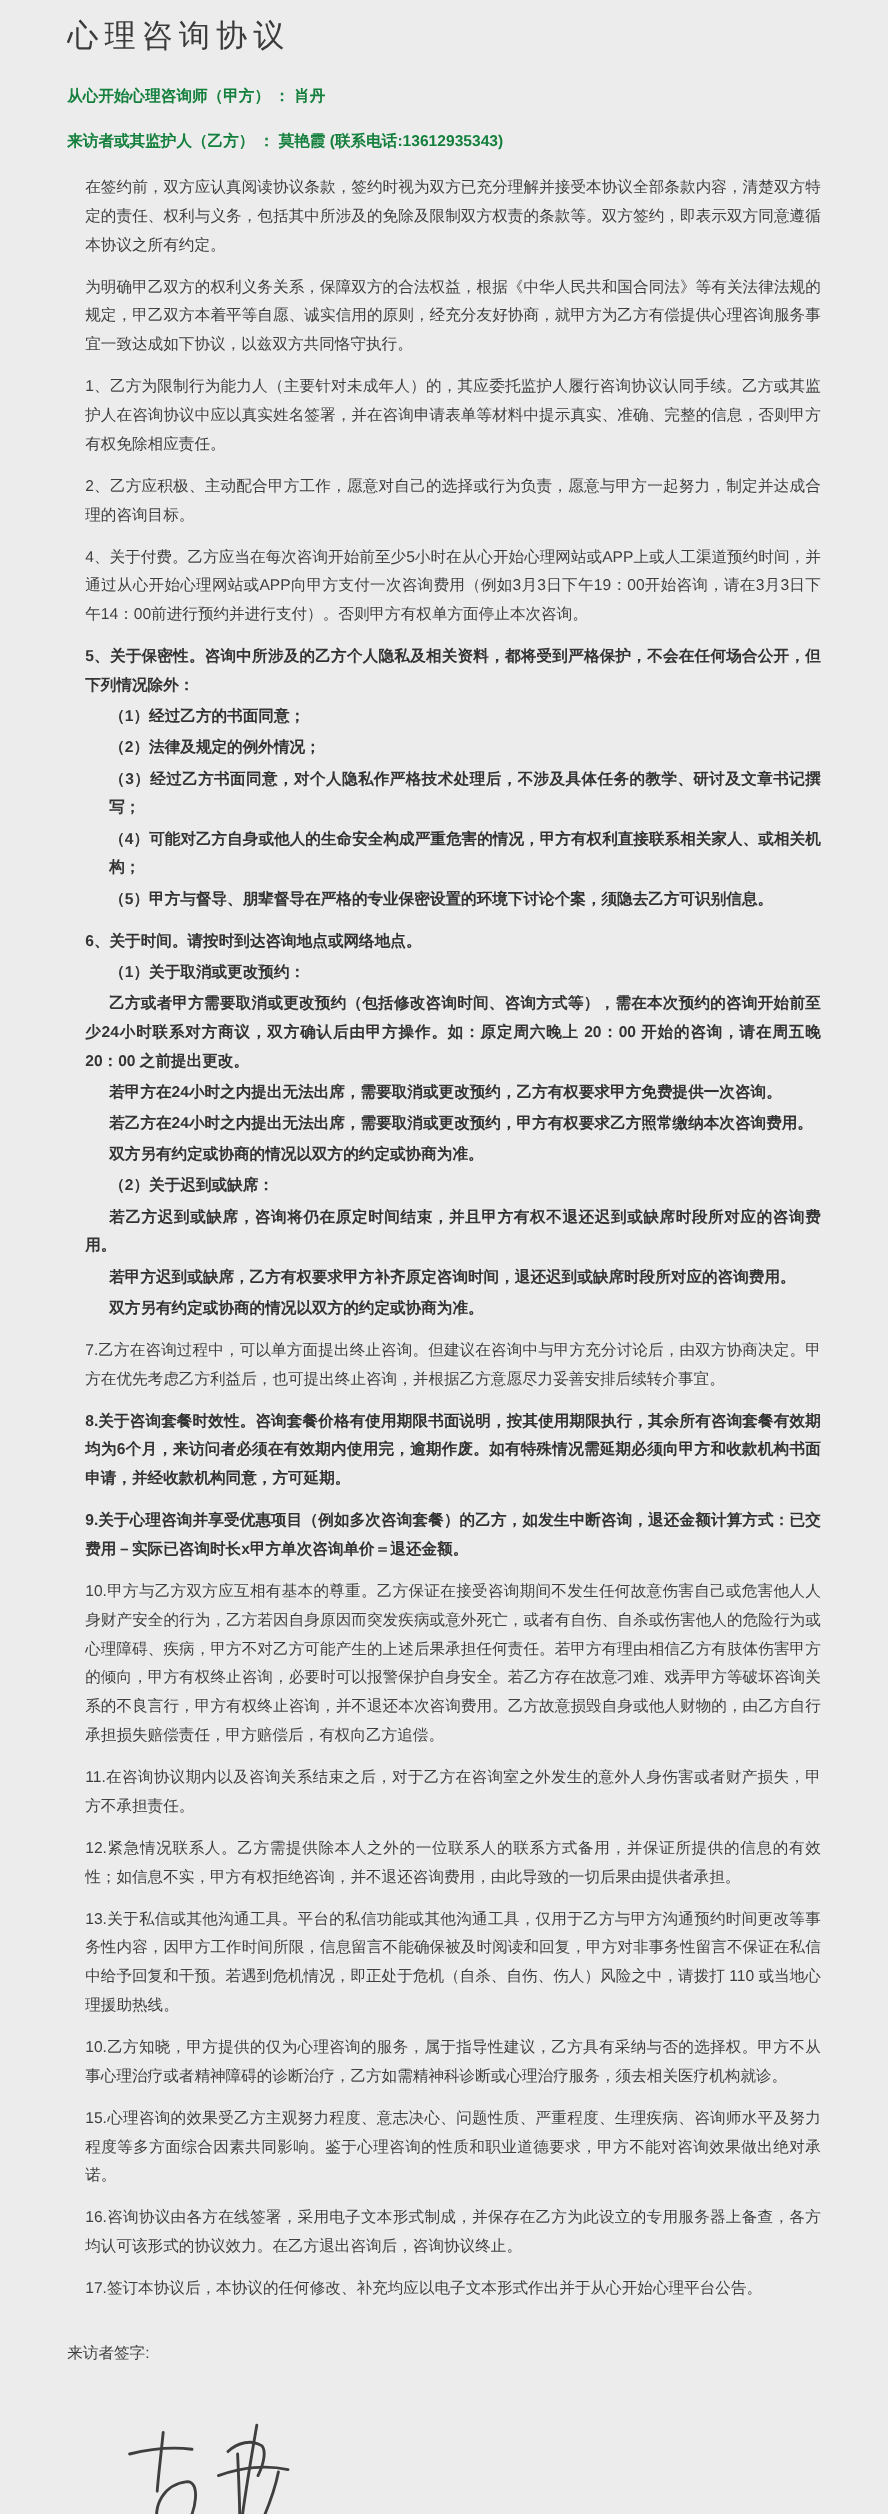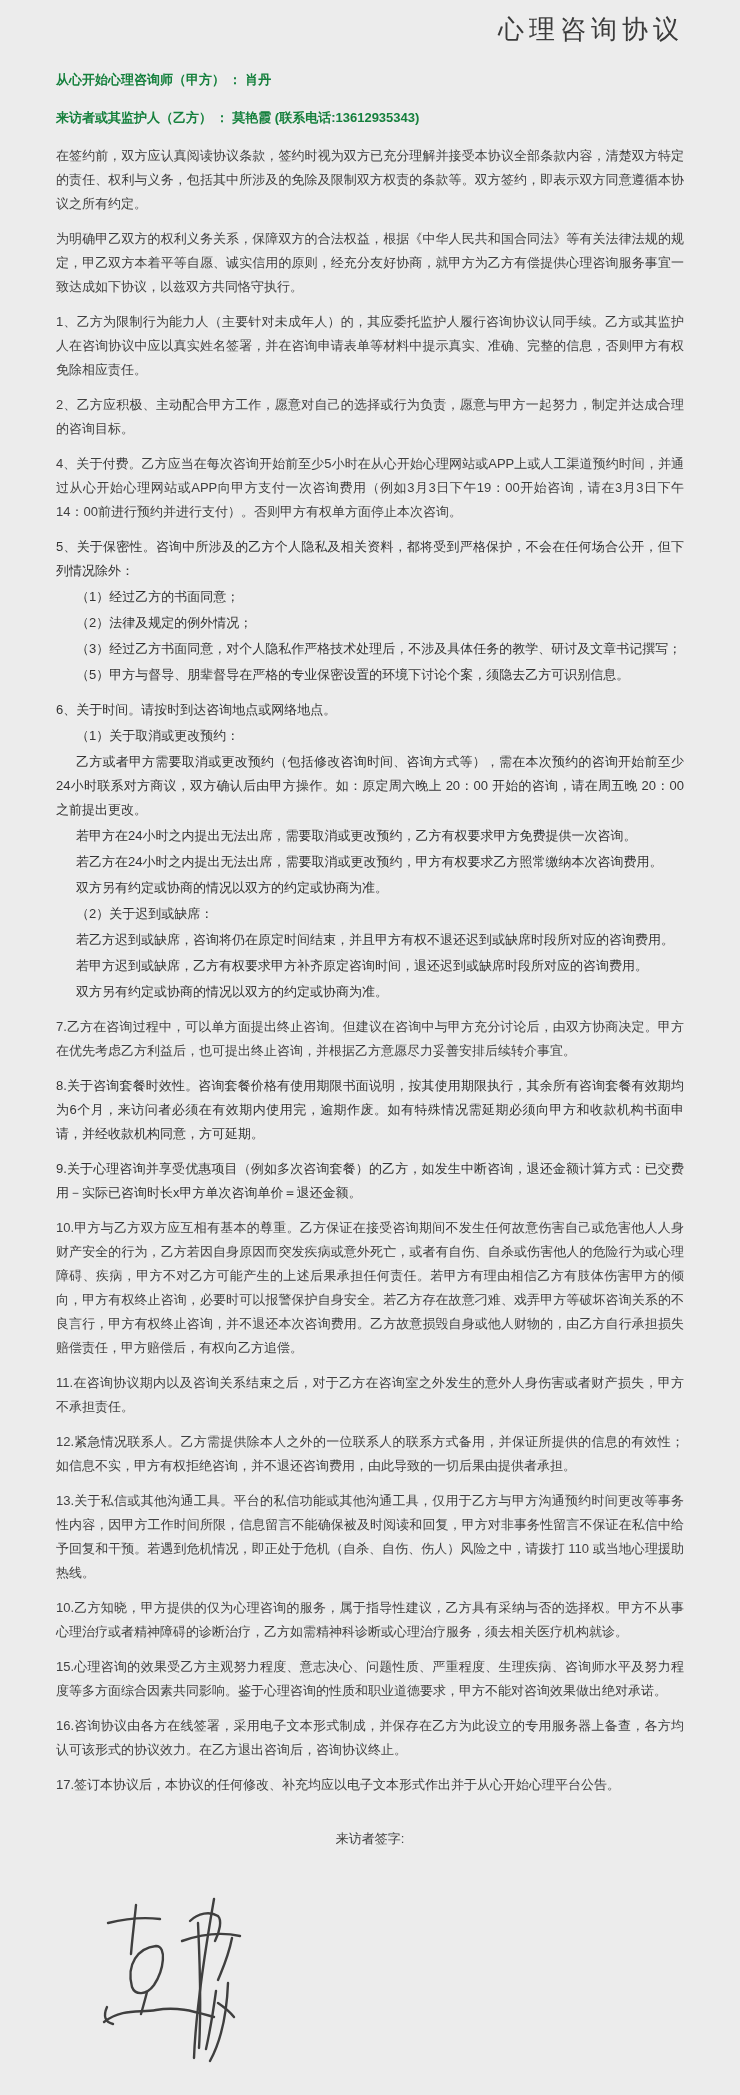--- a/index.html
+++ b/index.html
@@ -12,38 +12,38 @@
     background: #ececec;
     box-sizing: border-box;
     padding: 12px 56px 30px 56px;
     font-family: "Liberation Sans", "DejaVu Sans", sans-serif;
     font-size: 13px;
     line-height: 24px;
     color: #3f3f3f;
   }
   h1.title {
     margin: 0 0 22px 0;
-    text-align: right;
+    text-align: left;
     font-size: 26px;
     line-height: 34px;
     font-weight: normal;
     letter-spacing: 5px;
     color: #3b3b3b;
   }
   .party {
     margin: 0 0 14px 0;
     font-weight: bold;
     color: #15803d;
   }
-  .para  { margin: 0 0 11px 0; text-align: justify; }
+  .para  { margin: 0 0 11px 15px; text-align: justify; }
   .tight { margin-bottom: 2px; }
   .sub   { padding-left: 20px; }
   .ti    { text-indent: 20px; }
-  .bold  { font-weight: normal; color: #343434; }
-  .sign-label { margin: 30px 0 0 0; text-align: center; }
+  .bold  { font-weight: bold; color: #343434; }
+  .sign-label { margin: 30px 0 0 0; }
   .signature-wrap {
     margin: 40px 0 0 38px;
     width: 152px;
     height: 175px;
   }
   .signature-wrap svg { display: block; }
 </style>
 </head>
 <body>
 
@@ -57,20 +57,21 @@
   <div id="clauses">
       <p class="para">在签约前，双方应认真阅读协议条款，签约时视为双方已充分理解并接受本协议全部条款内容，清楚双方特定的责任、权利与义务，包括其中所涉及的免除及限制双方权责的条款等。双方签约，即表示双方同意遵循本协议之所有约定。</p>
       <p class="para">为明确甲乙双方的权利义务关系，保障双方的合法权益，根据《中华人民共和国合同法》等有关法律法规的规定，甲乙双方本着平等自愿、诚实信用的原则，经充分友好协商，就甲方为乙方有偿提供心理咨询服务事宜一致达成如下协议，以兹双方共同恪守执行。</p>
       <p class="para">1、乙方为限制行为能力人（主要针对未成年人）的，其应委托监护人履行咨询协议认同手续。乙方或其监护人在咨询协议中应以真实姓名签署，并在咨询申请表单等材料中提示真实、准确、完整的信息，否则甲方有权免除相应责任。</p>
       <p class="para">2、乙方应积极、主动配合甲方工作，愿意对自己的选择或行为负责，愿意与甲方一起努力，制定并达成合理的咨询目标。</p>
       <p class="para">4、关于付费。乙方应当在每次咨询开始前至少5小时在从心开始心理网站或APP上或人工渠道预约时间，并通过从心开始心理网站或APP向甲方支付一次咨询费用（例如3月3日下午19：00开始咨询，请在3月3日下午14：00前进行预约并进行支付）。否则甲方有权单方面停止本次咨询。</p>
       <p class="para bold tight">5、关于保密性。咨询中所涉及的乙方个人隐私及相关资料，都将受到严格保护，不会在任何场合公开，但下列情况除外：</p>
       <p class="para bold sub tight">（1）经过乙方的书面同意；</p>
       <p class="para bold sub tight">（2）法律及规定的例外情况；</p>
       <p class="para bold sub tight">（3）经过乙方书面同意，对个人隐私作严格技术处理后，不涉及具体任务的教学、研讨及文章书记撰写；</p>
+      <p class="para bold sub tight">（4）可能对乙方自身或他人的生命安全构成严重危害的情况，甲方有权利直接联系相关家人、或相关机构；</p>
       <p class="para bold sub">（5）甲方与督导、朋辈督导在严格的专业保密设置的环境下讨论个案，须隐去乙方可识别信息。</p>
       <p class="para bold tight">6、关于时间。请按时到达咨询地点或网络地点。</p>
       <p class="para bold sub tight">（1）关于取消或更改预约：</p>
       <p class="para bold ti tight">乙方或者甲方需要取消或更改预约（包括修改咨询时间、咨询方式等），需在本次预约的咨询开始前至少24小时联系对方商议，双方确认后由甲方操作。如：原定周六晚上 20：00 开始的咨询，请在周五晚 20：00 之前提出更改。</p>
       <p class="para bold ti tight">若甲方在24小时之内提出无法出席，需要取消或更改预约，乙方有权要求甲方免费提供一次咨询。</p>
       <p class="para bold ti tight">若乙方在24小时之内提出无法出席，需要取消或更改预约，甲方有权要求乙方照常缴纳本次咨询费用。</p>
       <p class="para bold ti tight">双方另有约定或协商的情况以双方的约定或协商为准。</p>
       <p class="para bold sub tight">（2）关于迟到或缺席：</p>
       <p class="para bold ti tight">若乙方迟到或缺席，咨询将仍在原定时间结束，并且甲方有权不退还迟到或缺席时段所对应的咨询费用。</p>
       <p class="para bold ti tight">若甲方迟到或缺席，乙方有权要求甲方补齐原定咨询时间，退还迟到或缺席时段所对应的咨询费用。</p>

